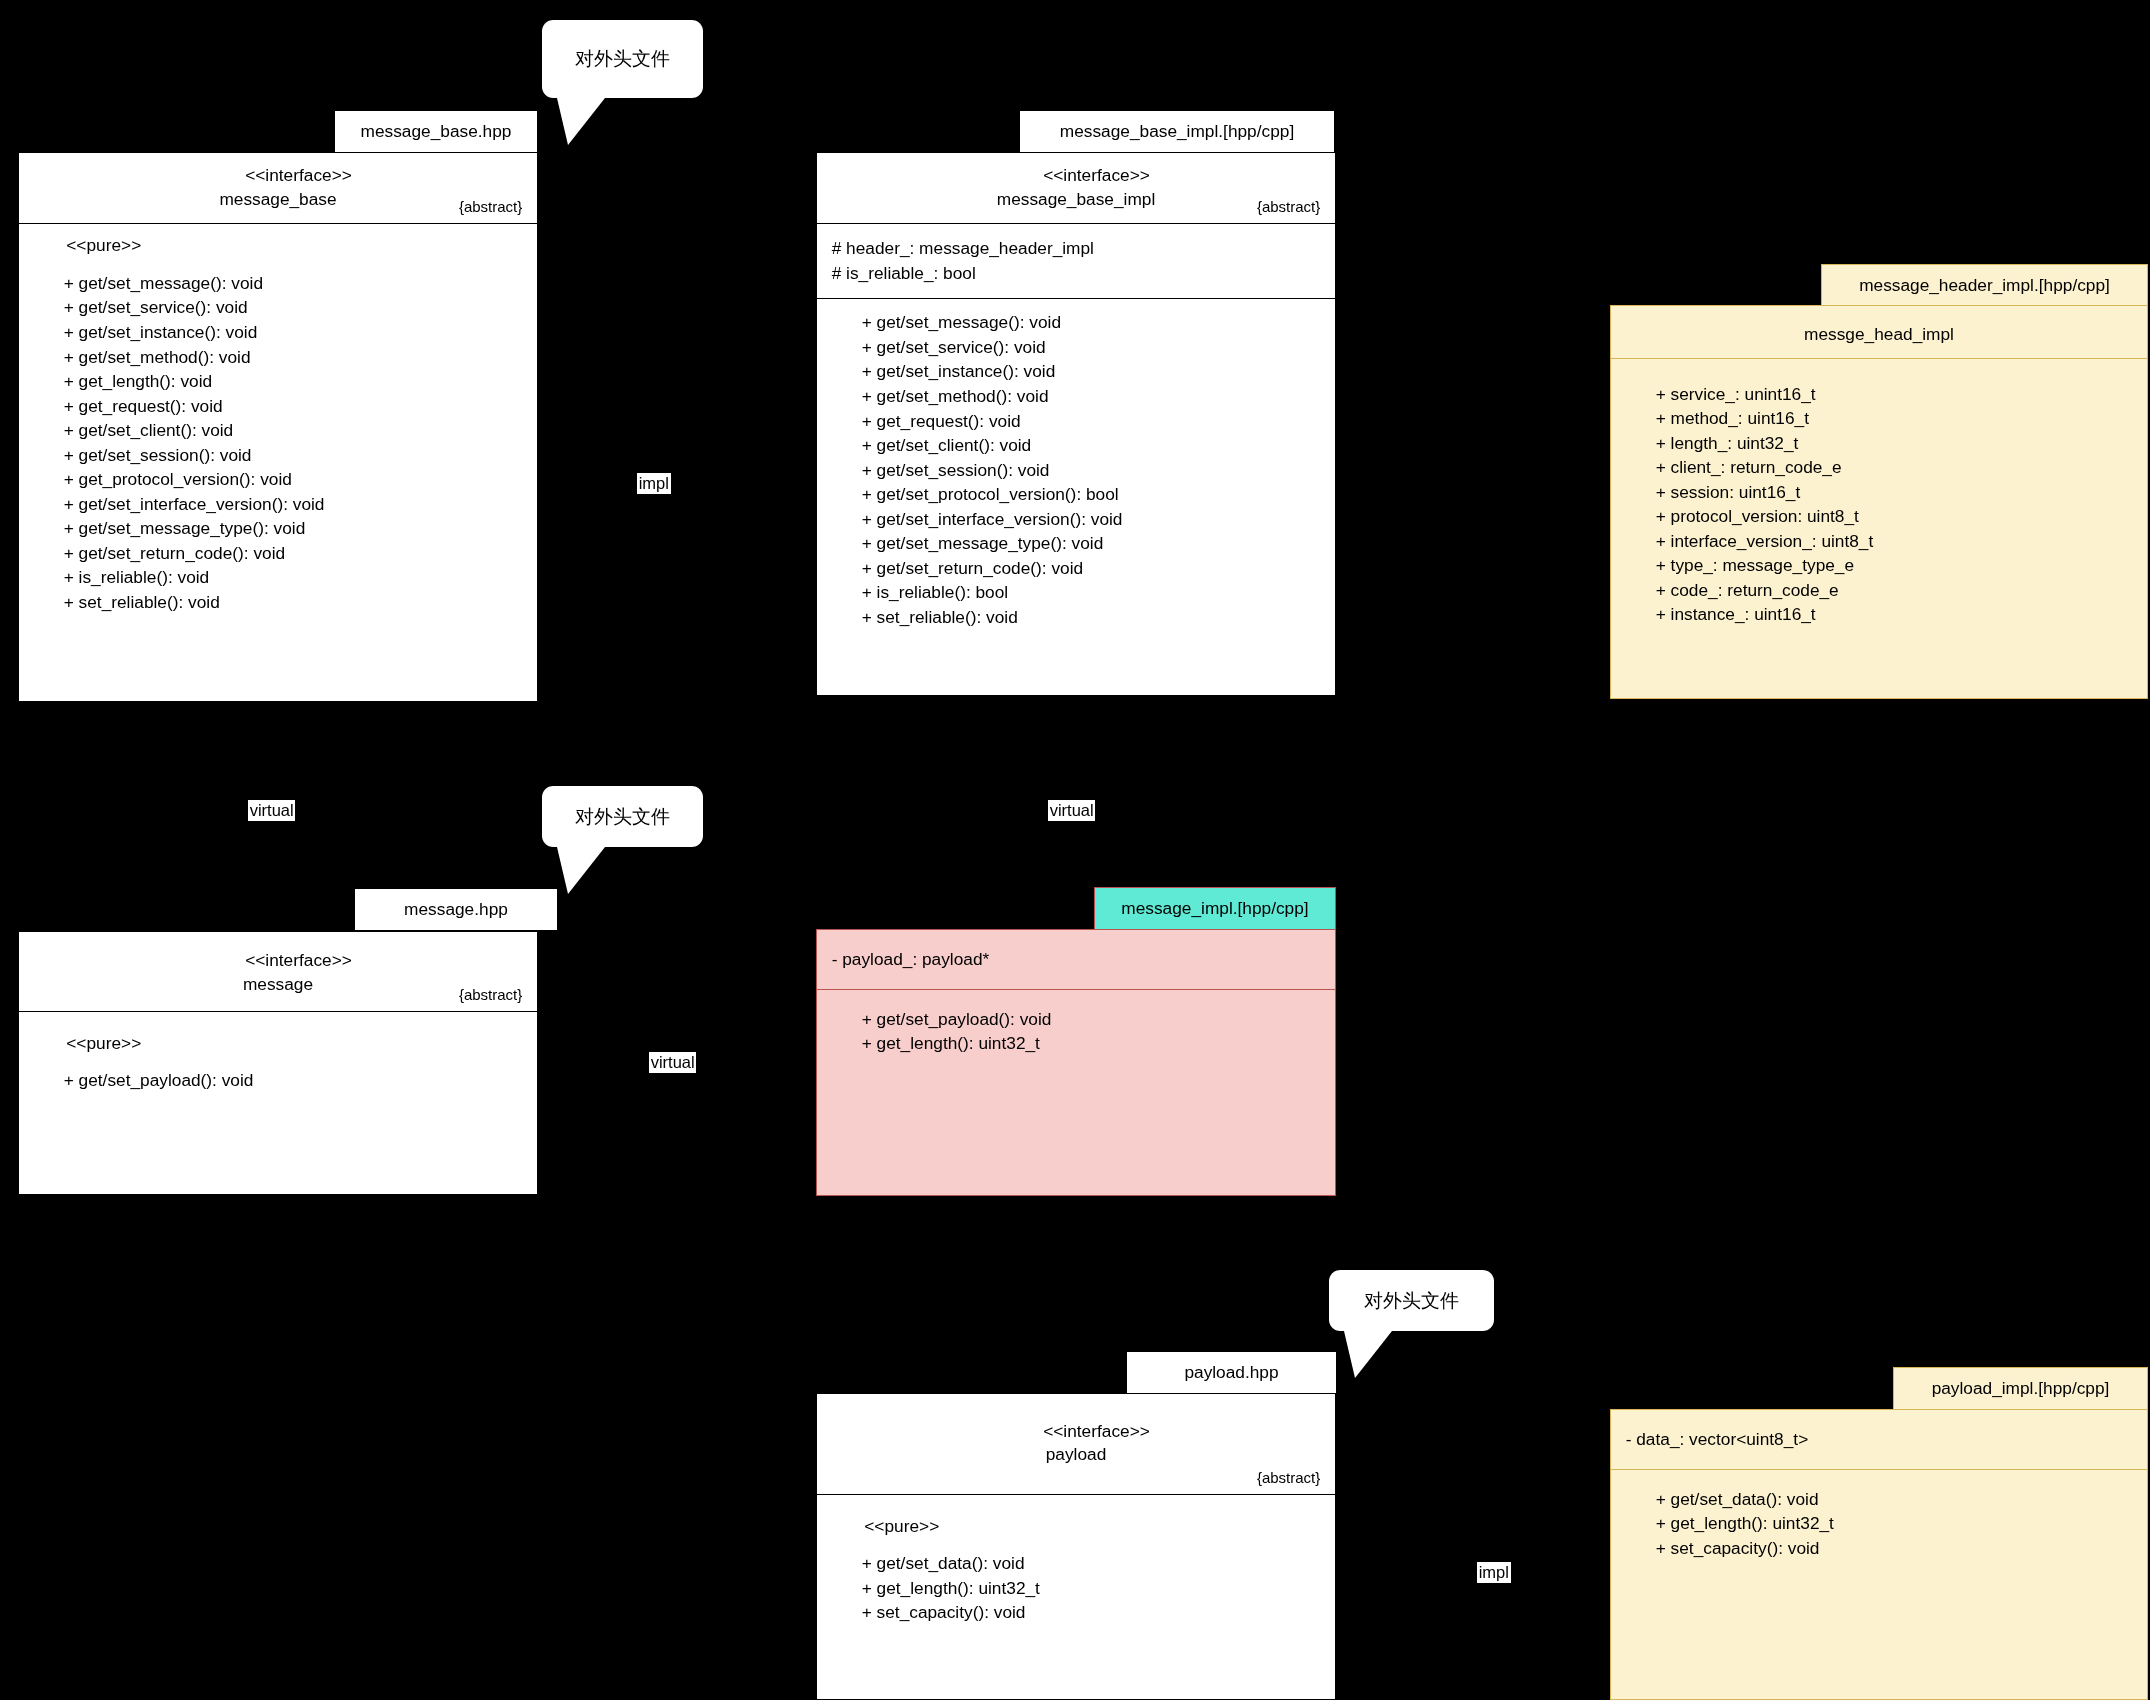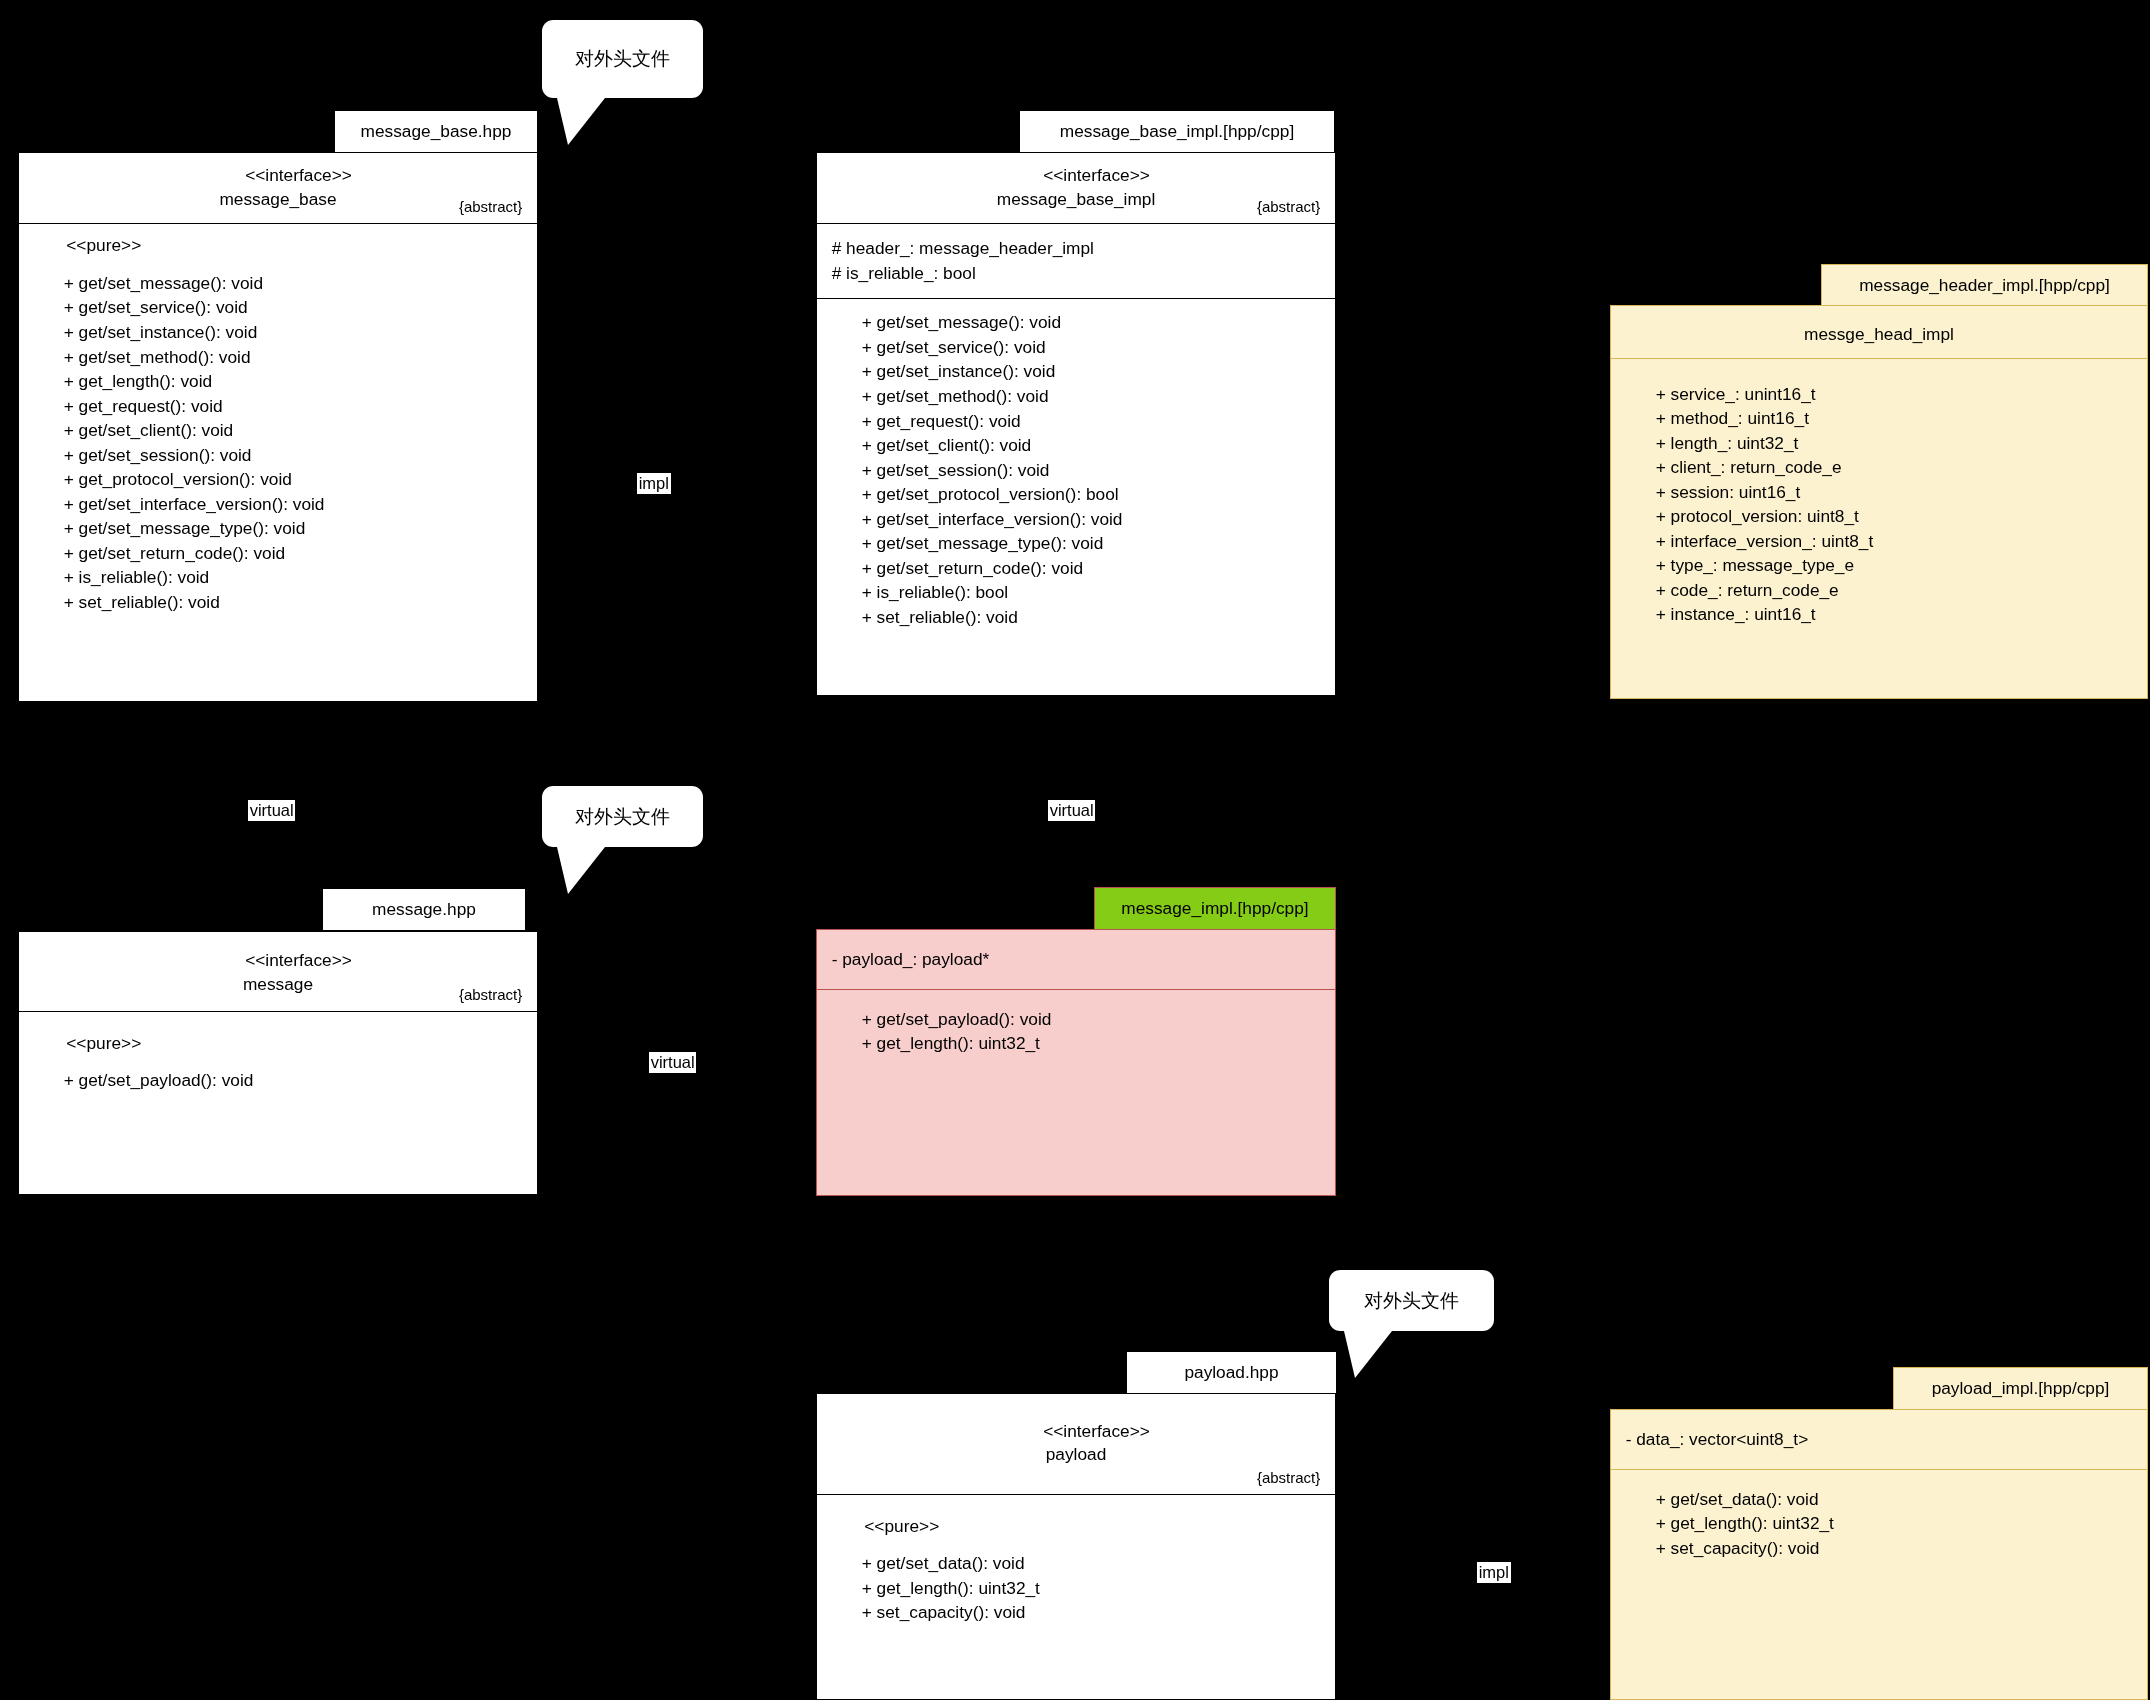--- a/index.html
+++ b/index.html
@@ -85,21 +85,21 @@
     border: 1.3px solid #000000;
     font-size: 17.3px;
     text-align: center;
     display: flex;
     align-items: center;
     justify-content: center;
     padding: 0 9.5px;
     white-space: nowrap;
   }
   .file-tab.yellow { background: #fdf2d0; border-color: #d6b656; }
-  .file-tab.pink   { background: #84cc16; border-color: #b85450; text-align: right; }
+  .file-tab.pink   { background: #5eead4; border-color: #b85450; text-align: right; }
 
   
   .edge-label {
     position: absolute;
     background: #ffffff;
     color: #000000;
     font-size: 16.5px;
     line-height: 1.15;
     padding: 0.9px 1.7px;
     white-space: nowrap;
@@ -243,21 +243,21 @@
 
   <div class="edge-label" style="left:1048px; top:800px;">
     <span>virtual</span>
   </div>
 
   <div class="callout" style="left:542px; top:786px; width:161px; height:61px;">
     <span>对外头文件</span>
     <span class="tail"></span>
   </div>
 
-  <div class="file-tab" style="left:322px; top:888px; width:204px; height:43px;">
+  <div class="file-tab" style="left:354px; top:888px; width:204px; height:43px;">
     <span>message.hpp</span>
   </div>
 
   <div class="uml-class white" style="left:18px; top:931px; width:520px; height:264px;">
     <div class="uml-head" style="height:80px; padding-top:17.3px;">
       <div class="stereotype">&lt;&lt;interface&gt;&gt;</div>
       <div class="classname">message</div>
       <div class="abstract-tag">{abstract}</div>
     </div>
     <div class="uml-compartment last" style="padding:19px 14.7px 11.3px 14.7px;">

